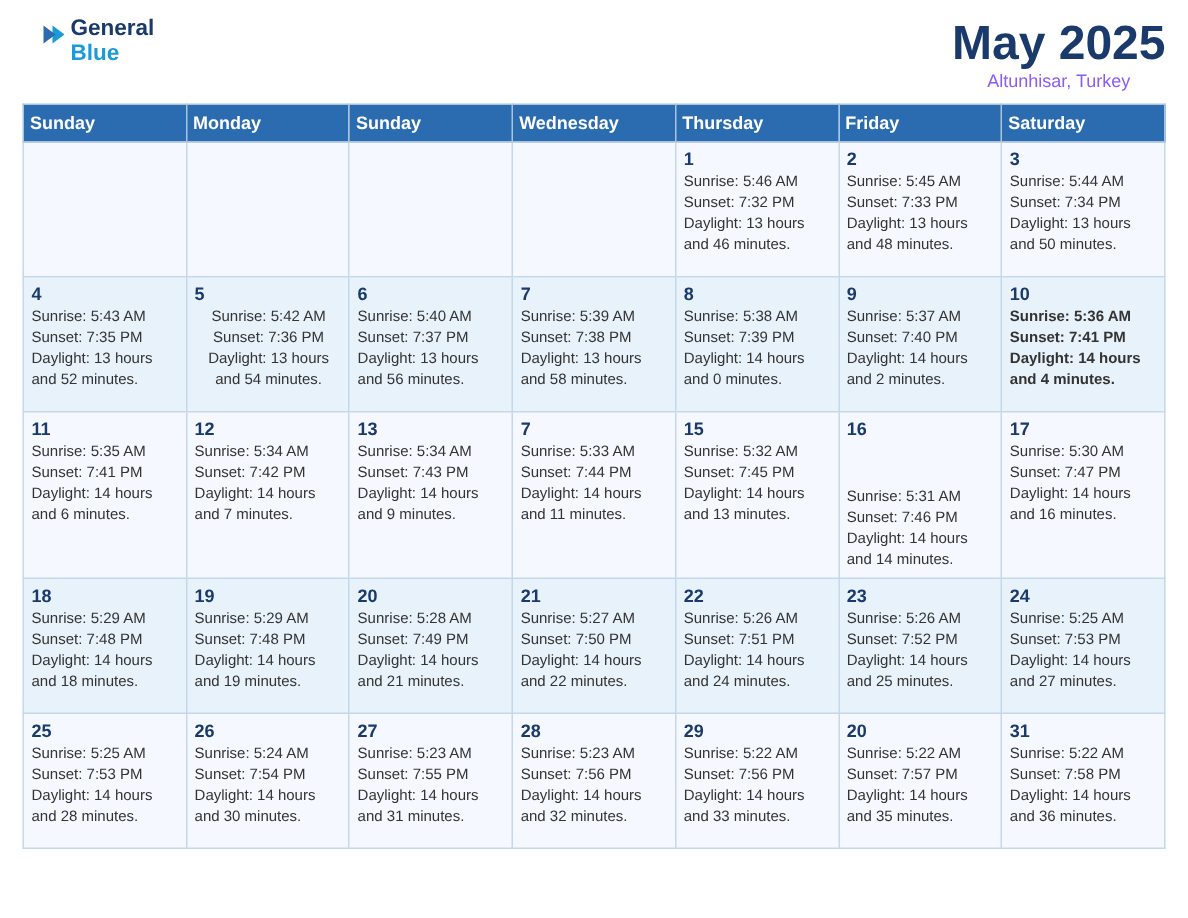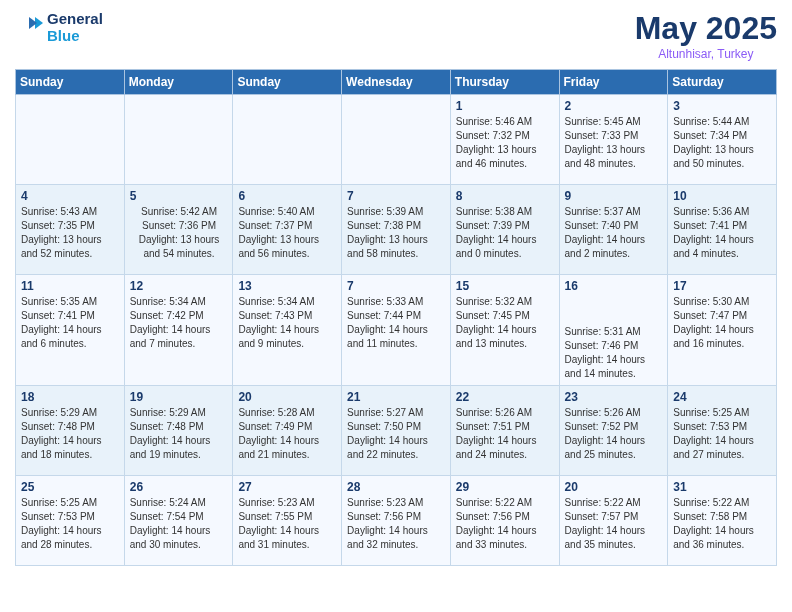--- a/index.html
+++ b/index.html
@@ -181,21 +181,21 @@
         </td>
         <td>
           <span class="day-num">9</span>
           <div class="cell-info" style="white-space: pre-line;">Sunrise: 5:37 AM
 Sunset: 7:40 PM
 Daylight: 14 hours
 and 2 minutes.</div>
         </td>
         <td>
           <span class="day-num">10</span>
-          <div class="cell-info" style="white-space: pre-line;">Sunrise: 5:36 AM
+          <div class="cell-info" style="white-space: pre-line; font-weight: bold;">Sunrise: 5:36 AM
 Sunset: 7:41 PM
 Daylight: 14 hours
 and 4 minutes.</div>
         </td>
       </tr>
       <tr>
         <td>
           <span class="day-num">11</span>
           <div class="cell-info" style="white-space: pre-line;">Sunrise: 5:35 AM
 Sunset: 7:41 PM

